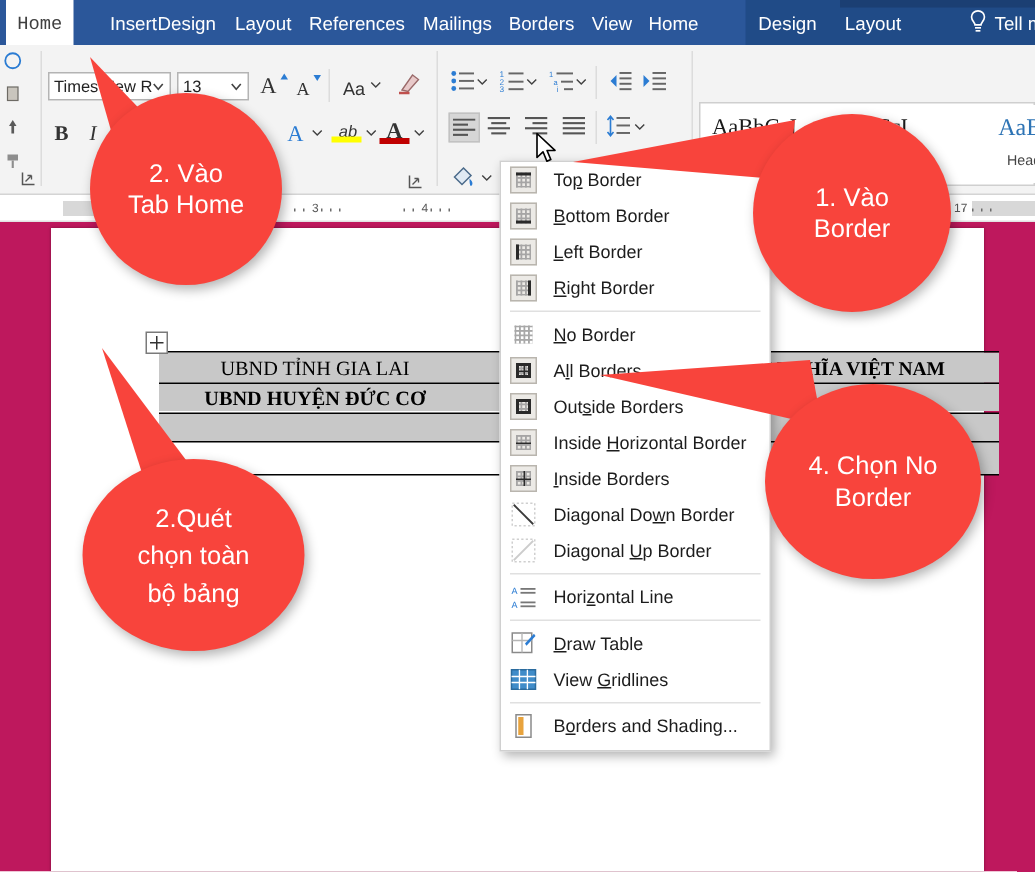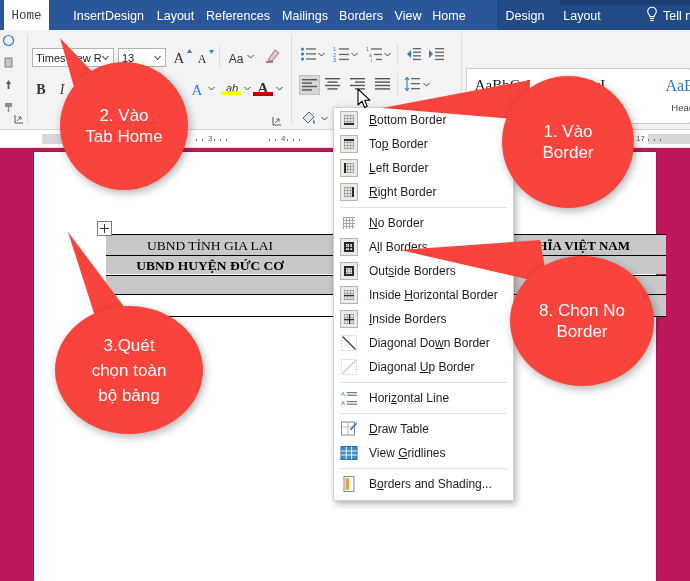--- a/index.html
+++ b/index.html
@@ -476,29 +476,29 @@
       <div class="tbl-handle"></div>
 
     </div>
   </div>
 
   <div class="menu">
     <div id="menu-host">
         <div class="mitem"><span class="micon">
             <div class="bz">
               <div class="dots"></div>
+              <div class="edge" style="left: 3px; top: 3px; right: 3px; height: 1.6px;"></div>
+            </div>
+          </span><span>To<u>p</u> Border</span></div>
+        <div class="mitem"><span class="micon">
+            <div class="bz">
+              <div class="dots"></div>
               <div class="edge" style="left: 3px; bottom: 3px; right: 3px; height: 1.6px;"></div>
             </div>
           </span><span><u>B</u>ottom Border</span></div>
-        <div class="mitem"><span class="micon">
-            <div class="bz">
-              <div class="dots"></div>
-              <div class="edge" style="left: 3px; top: 3px; right: 3px; height: 1.6px;"></div>
-            </div>
-          </span><span>To<u>p</u> Border</span></div>
         <div class="mitem"><span class="micon">
             <div class="bz">
               <div class="dots"></div>
               <div class="edge" style="left: 3px; top: 3px; bottom: 3px; width: 1.6px;"></div>
             </div>
           </span><span><u>L</u>eft Border</span></div>
         <div class="mitem"><span class="micon">
             <div class="bz">
               <div class="dots"></div>
               <div class="edge" style="right: 3px; top: 3px; bottom: 3px; width: 1.6px;"></div>
@@ -595,26 +595,26 @@
   </svg>
   <div class="callout" style="left:502px;top:76px;width:132px;height:132px;">
     <span style="white-space:pre-line;">1. Vào
 Border</span>
   </div>
 
   <svg style="position:absolute;left:62px;top:230px;width:110px;height:110px;">
     <path d="M6 2 L78 98 L38 102 Z" fill="#f8443c"></path>
   </svg>
   <div class="callout" style="left:55px;top:306px;width:148px;height:128px;">
-    <span style="white-space:pre-line;line-height:25px;">3.Quét
+    <span style="white-space:pre-line;line-height:25px;">2.Quét
 chọn toàn
 bộ bảng</span>
   </div>
 
   <svg style="position:absolute;left:398px;top:232px;width:160px;height:75px;">
     <path d="M2 18 L150 52 L142 8 Z" fill="#f8443c"></path>
   </svg>
   <div class="callout" style="left:510px;top:256px;width:144px;height:130px;">
-    <span style="white-space:pre-line;">8. Chọn No
+    <span style="white-space:pre-line;">4. Chọn No
 Border</span>
   </div>
 
 </div>
 
 </body></html>

